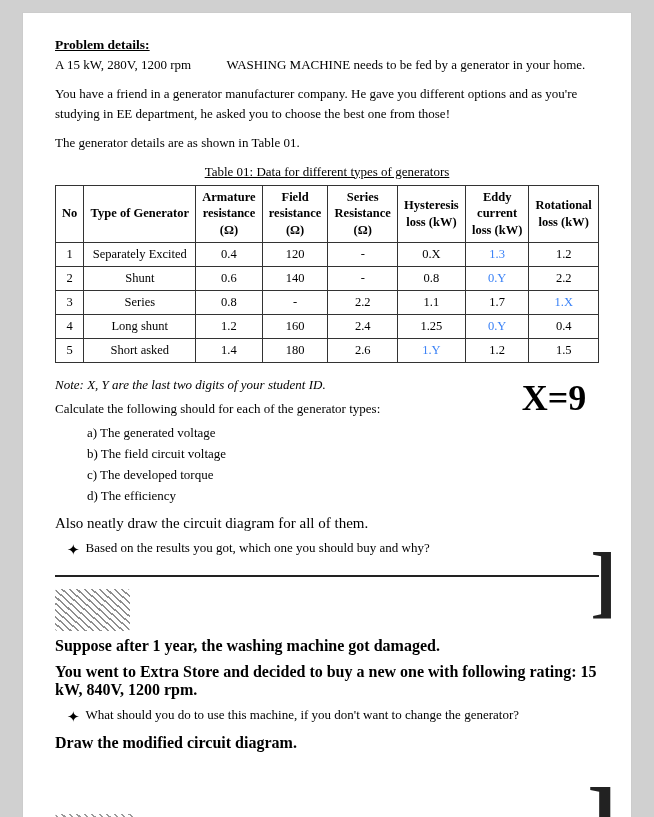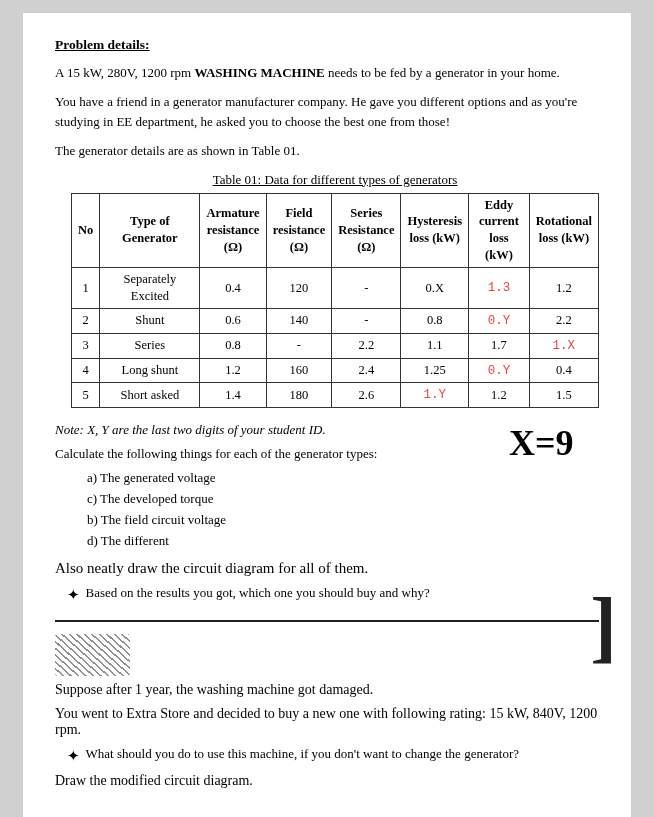--- a/index.html
+++ b/index.html
@@ -24,37 +24,38 @@
       background: #fff;
       padding: 24px 32px 24px 32px;
       position: relative;
       margin: 12px auto;
       border: 1px solid #ccc;
     }
 
     .problem-title {
       font-weight: bold;
       text-decoration: underline;
-      margin-bottom: 10px;
+      margin-bottom: 2px;
       font-size: 13.5px;
     }
 
     .para {
       margin-bottom: 9px;
       line-height: 1.55;
       font-size: 13px;
     }
 
     .para strong {
-      font-weight: bold;
+      font-weight: normal;
       text-transform: uppercase;
+      margin-left: 32px;
     }
 
     .table-section {
-      margin: 10px 0 14px 16px;
+      margin: 10px 0 14px 0;
     }
 
     .table-title {
       text-align: center;
       font-size: 13px;
       margin-bottom: 5px;
       text-decoration: underline;
     }
 
     table.data-table {
@@ -75,22 +76,21 @@
     table.data-table th {
       font-weight: bold;
       background: #fff;
     }
 
     table.data-table td.left-align {
       text-align: center;
     }
 
     .red-text {
-      color: #ef4444;
-      font-family: Liberation Mono, monospace;
+      color: #3b82f6;
     }
 
     .note-section {
       margin: 10px 0 6px 0;
       display: flex;
       align-items: flex-start;
       gap: 40px;
     }
 
     .note-left {
@@ -112,22 +112,22 @@
       margin-left: 32px;
       font-size: 13px;
     }
 
     .calc-item {
       margin-bottom: 5px;
     }
 
     .xy-box {
       display: flex;
-      flex-direction: column;
-      align-items: flex-start;
+      flex-direction: row;
+      align-items: flex-end;
       justify-content: center;
       min-width: 90px;
     }
 
     .xy-val {
       font-size: 36px;
       font-weight: bold;
       line-height: 1.2;
     }
 
@@ -145,22 +145,23 @@
     }
 
     .bullet-arrow {
       color: #000;
       margin-right: 6px;
       font-size: 15px;
       line-height: 1.4;
     }
 
     .suppose-section {
-      font-size: 14px;
+      font-size: 16px;
       margin-bottom: 8px;
+      font-weight: bold;
     }
 
     .scribble-left {
       display: inline-block;
       width: 75px;
       height: 42px;
       background: repeating-linear-gradient(
         42deg,
         #333,
         #333 1.5px,
@@ -253,33 +254,33 @@
           <td>1.2</td>
           <td>1.5</td>
         </tr>
       </tbody>
     </table>
   </div>
 
   <div class="note-section">
     <div class="note-left">
       <p class="note-italic">Note: X, Y are the last two digits of your student ID.</p>
-      <p class="calc-label">Calculate the following things for each of the generator types:</p>
+      <p class="calc-label">Calculate the following should for each of the generator types:</p>
       <div class="calc-items">
         <div class="calc-item">
           <span>a)  The generated voltage</span>
         </div>
         <div class="calc-item">
+          <span>b)  The field circuit voltage</span>
+        </div>
+        <div class="calc-item">
           <span>c)  The developed torque</span>
         </div>
         <div class="calc-item">
-          <span>b)  The field circuit voltage</span>
-        </div>
-        <div class="calc-item">
-          <span>d)  The different</span>
+          <span>d)  The efficiency</span>
         </div>
       </div>
     </div>
     <div class="xy-box">
       <div class="xy-val">X=9</div>
     </div>
   </div>
 
   <p class="also-section">Also neatly draw the circuit diagram for all of them.</p>
 

